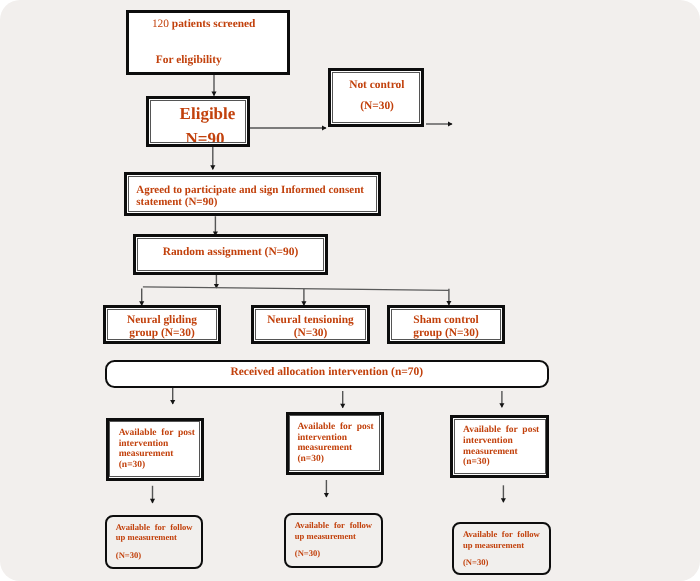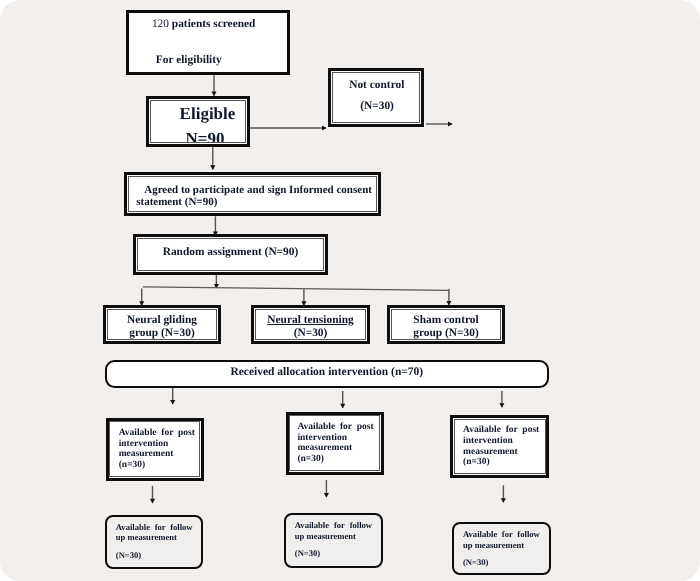--- a/index.html
+++ b/index.html
@@ -5,21 +5,21 @@
 <style>
   html,body{margin:0;padding:0;background:#ffffff;}
   body{width:700px;height:581px;overflow:hidden;
        font-family:"Liberation Serif",serif;
        -webkit-font-smoothing:antialiased;
        text-rendering:geometricPrecision;}
   #canvas{position:relative;width:700px;height:581px;background:#f2efed;
           border-radius:20px;overflow:hidden;}
   svg.conn{position:absolute;left:0;top:0;width:700px;height:581px;pointer-events:none;}
 
-  .node{position:absolute;box-sizing:border-box;color:#0f172a;font-weight:bold;}
+  .node{position:absolute;box-sizing:border-box;color:#c2410c;font-weight:bold;}
   .inner{position:relative;box-sizing:border-box;width:100%;height:100%;
          background:#ffffff;overflow:hidden;}
   .ln{position:absolute;display:block;white-space:nowrap;line-height:1;}
   .jt{white-space:normal;text-align:justify;text-align-last:justify;}
 
   
   .brd-single{border:3px solid #0d0d0d;background:#ffffff;}
 
   
   .brd-double{border:3px solid #0d0d0d;background:#ffffff;padding:0.8px;}
@@ -79,40 +79,40 @@
   <div class="node brd-double" style="left:328px;top:68px;width:96px;height:59px;">
     <div class="inner" style="font-size:11.4px;">
       <span class="ln" style="left:16.4px;top:7.2px;">Not control</span>
       <span class="ln" style="left:27.4px;top:27.9px;">(N=30)</span>
     </div>
   </div>
 
 
   <div class="node brd-double" style="left:124px;top:172px;width:257px;height:44px;">
     <div class="inner" style="font-size:11.0px;">
-      <span class="ln" style="left:7.4px;top:8.0px;margin-left:8px;">Agreed to participate and sign Informed consent</span>
+      <span class="ln" style="left:7.4px;top:8.0px;">Agreed to participate and sign Informed consent</span>
       <span class="ln" style="left:7.4px;top:20.1px;">statement (N=90)</span>
     </div>
   </div>
 
   <div class="node brd-double" style="left:133px;top:234px;width:195px;height:41px;">
     <div class="inner" style="font-size:11.4px;">
       <span class="ln" style="left:0;right:0;top:8px;text-align:center;">Random assignment (N=90)</span>
     </div>
   </div>
 
   <div class="node brd-double" style="left:103px;top:305px;width:118px;height:39px;">
     <div class="inner" style="font-size:11.4px;">
       <span class="ln" style="left:0;right:0;top:5px;text-align:center;">Neural gliding</span>
       <span class="ln" style="left:0;right:0;top:18px;text-align:center;">group (N=30)</span>
     </div>
   </div>
   <div class="node brd-double" style="left:251px;top:305px;width:119px;height:39px;">
     <div class="inner" style="font-size:11.4px;">
-      <span class="ln" style="left:0;right:0;top:5px;text-align:center;text-decoration:underline;">Neural tensioning</span>
+      <span class="ln" style="left:0;right:0;top:5px;text-align:center;">Neural tensioning</span>
       <span class="ln" style="left:0;right:0;top:18px;text-align:center;">(N=30)</span>
     </div>
   </div>
   <div class="node brd-double" style="left:387px;top:305px;width:118px;height:39px;">
     <div class="inner" style="font-size:11.4px;">
       <span class="ln" style="left:0;right:0;top:5px;text-align:center;">Sham control</span>
       <span class="ln" style="left:0;right:0;top:18px;text-align:center;">group (N=30)</span>
     </div>
   </div>
 

